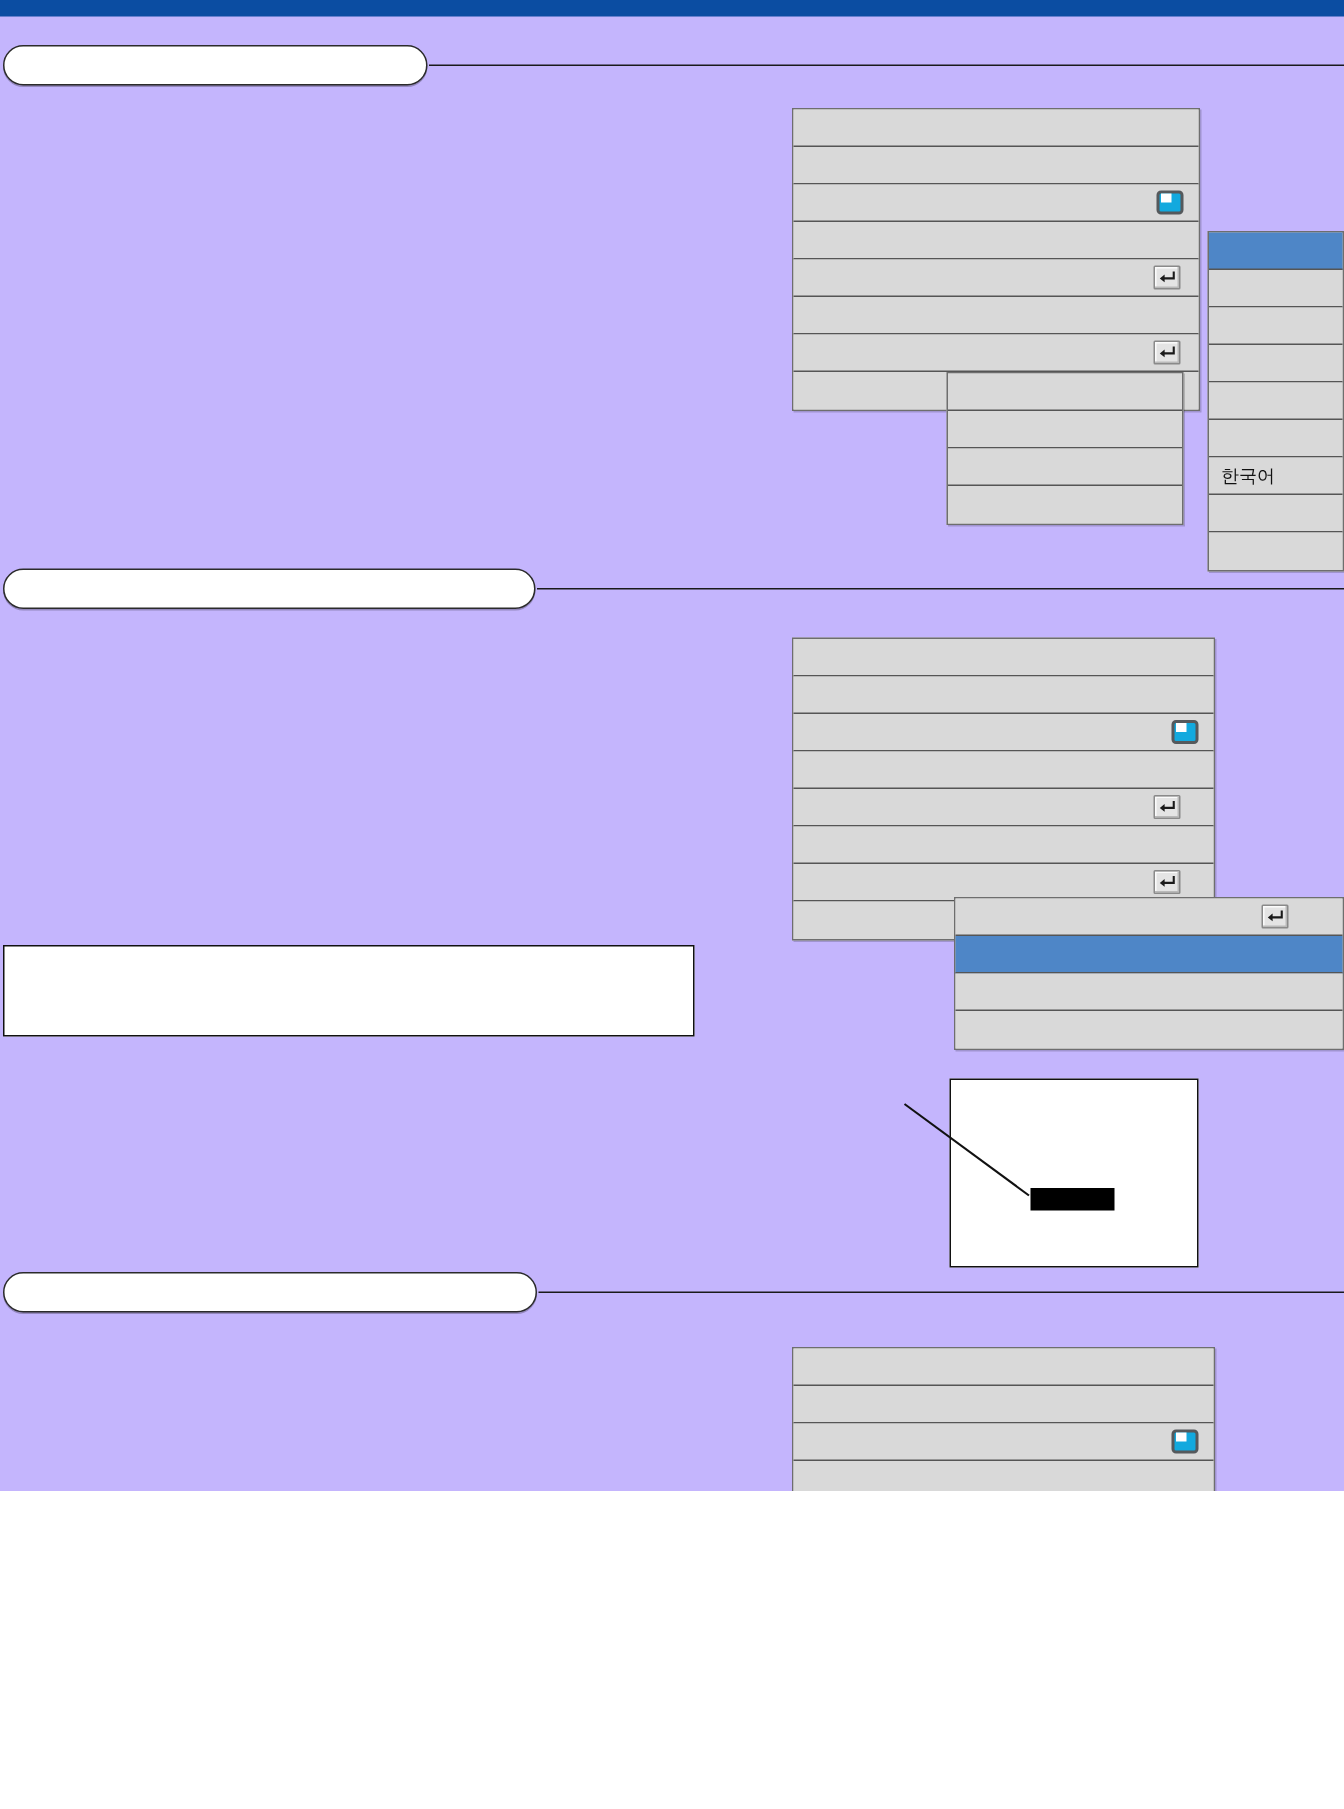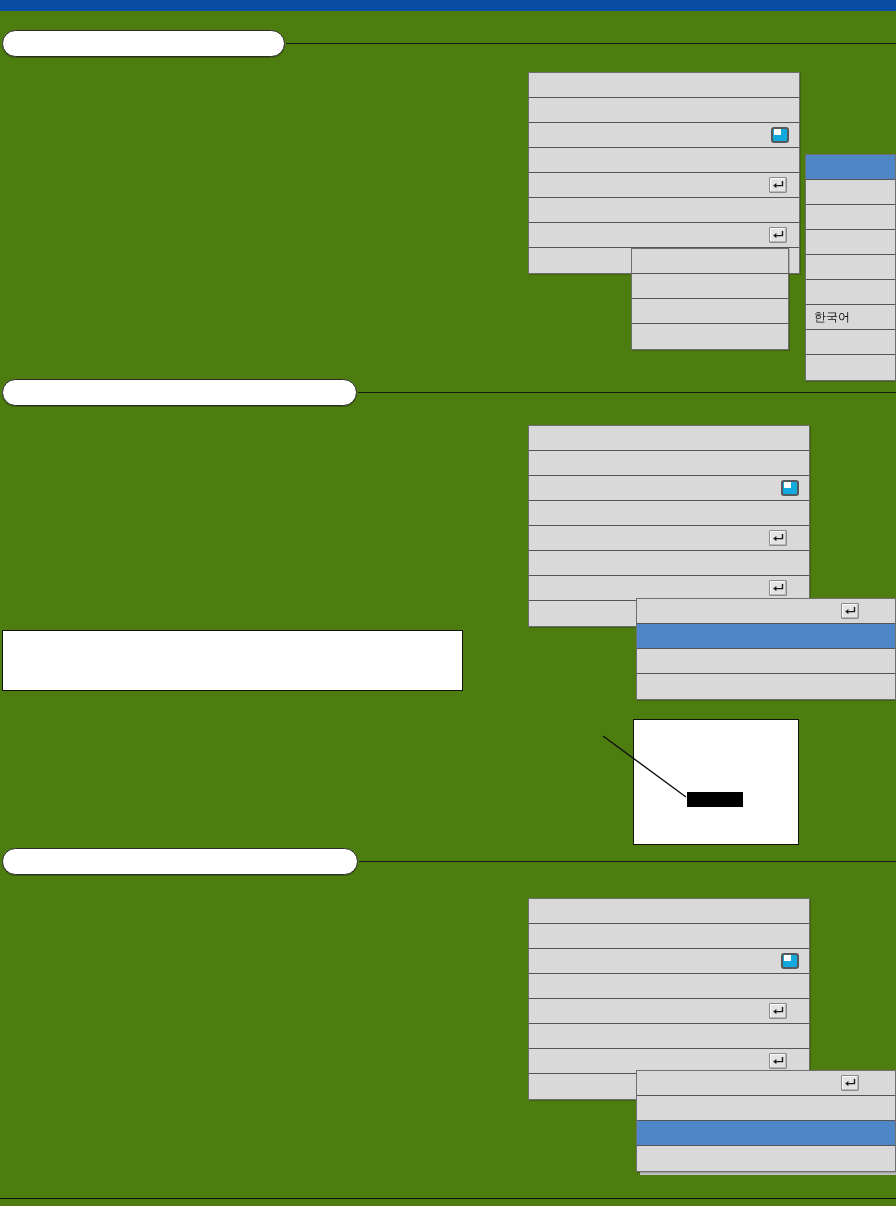--- a/index.html
+++ b/index.html
@@ -8,22 +8,22 @@
     padding: 0;
     background: #ffffff;
   }
   body {
     font-family: "Liberation Sans", sans-serif;
     -webkit-font-smoothing: none;
   }
   .page {
     position: relative;
     width: 896px;
-    height: 1206px;
-    background: #4d7c0f;
+    height: 994px;
+    background: #c4b5fd;
     overflow: hidden;
   }
 
   
   .header-band {
     position: absolute;
     left: 0;
     top: 0;
     width: 896px;
     height: 11px;

